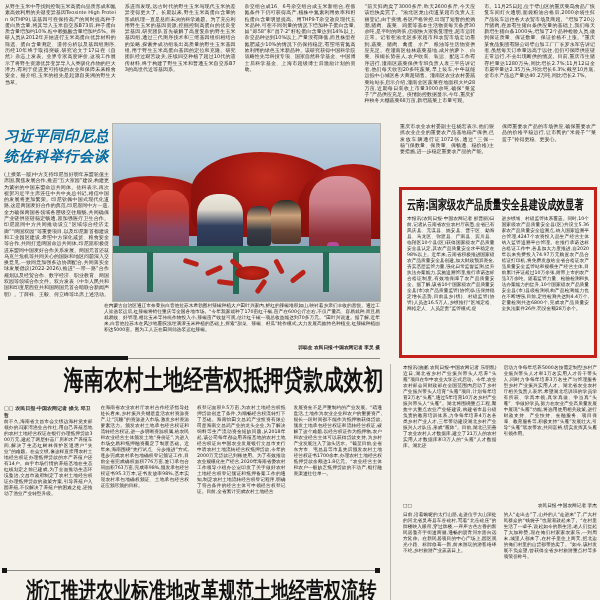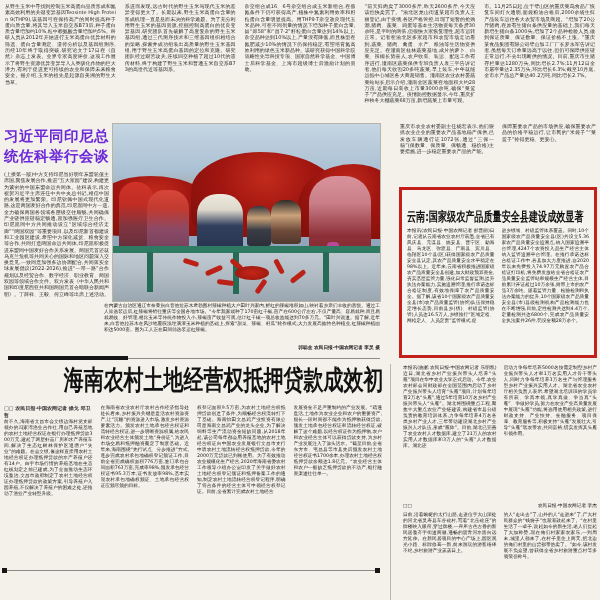--- a/index.html
+++ b/index.html
@@ -6,21 +6,21 @@
   #canvas{position:relative;width:600px;height:600px;background:#f3f1ea;overflow:hidden;
           font-family:"DejaVu Sans",sans-serif;color:#262626;}
   .abs{position:absolute;}
   .micro{font-size:5px;line-height:6.3px;text-align:justify;color:#2c2c2c;overflow:hidden;
          word-break:break-all;}
   .micro2{font-size:4.7px;line-height:6px;text-align:justify;color:#222;overflow:hidden;word-break:break-all;}
   .cols{display:flex;gap:9px;}
   .cols>div{flex:1;}
   .squeeze{display:inline-block;white-space:nowrap;transform-origin:0 0;font-weight:bold;color:#111;}
   .serif{font-family:"DejaVu Serif",serif;}
-  .hl-red{color:#6d28d9;font-weight:bold;}
+  .hl-red{color:#0369a1;font-weight:bold;font-style:italic;}
   .divline{background:#8a8a86;height:1px;}
   .blackbar{background:#161616;}
   .vrule{background:#b9b7b0;width:1px;}
   .byline{font-size:5px;line-height:7px;color:#333;font-weight:bold;}
   .photo{background:linear-gradient(180deg,#c6d6e3 0%,#a9bfd2 28%,#97aec4 45%,#8fa6bd 60%);
          overflow:hidden;border:1px solid #b9b4aa;}
   .mound{position:absolute;background:radial-gradient(ellipse at 50% 30%,#c22b1c 0%,#a01510 45%,#7c0f0a 100%);}
   .pepper{position:absolute;background:#bb2117;border-radius:3px;}
 </style>
 </head>
@@ -76,21 +76,21 @@
     <div class="micro2" style="height:42px;">在内蒙古自治区通辽市奈曼旗白音他拉苏木希勃图村辣椒种植大户田叶兴家内,鲜红的辣椒堆积如山,映衬着乡亲们丰收的喜悦。通过工人筛选装运后,红辣椒将销往重庆等全国各地市场。“今年我家栽种了170亩红干椒,亩产在600公斤左右,不仅产量高、容易栽种,而且易栽易收、好管理,相比玉米等传统作物投入小,辣椒亩产收益可观,估计红干椒一项总收益能达到70多万元。”田叶兴说道。据了解,近年来,白音他拉苏木在风沙地覆膜浅埋滴灌玉米种植的基础上,探索“甜菜、辣椒、籽瓜”轮作模式,大力发展高效特色种植业,红辣椒种植面积达5000亩。图为工人正在田间筛选装运红辣椒。</div>
     <div class="micro2" style="text-align:right;font-weight:bold;">郭聪金 农民日报·中国农网记者 李昊 摄</div>
   </div>
 
   <div class="abs cols" style="left:400px;top:123px;width:196px;height:61px;gap:8px;">
     <div class="micro">重庆市农业农村委副主任杨宏表示,他们狠抓农业企业的重要农产品基地稳产保供,已发放车辆通行证1072张,通过“三保一稳”(保数量、保质量、保畅通、稳价格)主要措施,进一步稳定重要农产品的产能。</div>
     <div class="micro">保障重要农产品的市场供应,确保重要农产品的价格平稳运行,让市民的“米袋子”“菜篮子”拎得更稳、更安心。</div>
   </div>
 
   <div class="abs" style="left:399px;top:187px;width:198px;height:171px;border:3px solid #c3201c;background:#f6f4ee;box-sizing:border-box;padding:4px 5px;">
-    <div style="height:19px;overflow:hidden;margin-top:12px;">
+    <div style="height:19px;overflow:hidden;">
       <span class="squeeze" style="font-size:13px;transform:scaleX(0.70);line-height:17px;">云南:国家级农产品质量安全县建设成效显著</span>
     </div>
     <div class="cols" style="gap:7px;height:136px;margin-top:3px;">
       <div class="micro2">本报讯(农民日报·中国农网记者 郜晋丽)日前,记者从云南省农业农村厅获悉,全省已有凤庆县、元谋县、姚安县、晋宁区、勐海县、马龙区、弥渡县、广南县、宾川县、临翔区10个县(区)获得国家级农产品质量安全县认定,其农产品质量安全水平稳定在98%以上。近年来,云南省积极推进国家级农产品质量安全县创建,加大财政预算资金,夯实基层监管力量,强化日常监督监测,提升执法办案能力,实施追溯管理,推行承诺达标合格证制度,有效地保障了农产品质量安全。据了解,该省10个国家级农产品质量安全县(市)农产品质量监管(协管)队伍保持稳定增长态势,目前县乡(镇)、村级监管(协管)人员达16.5万人,乡镇推行“区域定格、网格定人、人员定责”监管模式,促</div>
       <div class="micro2">进乡镇域、村级监管体系覆盖。同时,10个国家级农产品质量安全县(区)共设立5.36家农产品质量安全追溯点,纳入国家追溯平台管理,4247个农资投入品生产经营主体纳入监管追溯平台管理。在推行承诺达标合格证工作中,各县加大力度推进,自2020年以来免费投入74.97万元购置农产品合格证打印机,将免费发放给全省合格证农产品质量安全监管站和规模生产经营主体,目前累计开证超过10万余张,附带上市的农产品3万余吨。随着监管力量、检验检测和执法办案能力的提升,10个国家级农产品质量安全县(市)县级检测机构产品检测能力也在不断增强,目前,定性检测共达到4.4万个,定量检测共达6800个,完成农产品质量安全执法案件26件,罚没金额28万余个。</div>
     </div>
   </div>
 
   <div class="abs blackbar" style="left:8px;top:356px;width:120px;height:4px;"></div>
   <div class="abs divline" style="left:128px;top:358px;width:252px;"></div>
@@ -127,14 +127,17 @@
     <div class="cols" style="gap:7px;height:66px;">
       <div class="micro2">日前,沿着蜿蜒的太行山路,走进位于大山深处的河北省灵寿县车谷砣村,写着“北岳砣庄”的牌楼映入眼帘,穿过牌楼,一座座古色古香的新民居整齐于街道两侧,通畅的沥青河水路向远方延伸。在新民居项目的中心广场上,园区观光小路、标牌修葺一新,前来游玩的游客络绎不绝,乡村旅游产业蒸蒸日上。</div>
       <div class="micro2">的人“走出去”了,山外的人“走进来”了,广大村民群众的“钱袋子”也渐渐鼓起来了。“在村里生活了一辈子,说起如今的新生活,老人们提起了大加称赞,现在俺们村家家农家乐,一到周末,城里人都来了,在村子里住上两天,把北边的俺们村里的山货都带热卖了。”如今,该村发展不负众望,曾获得全省乡村旅游重点村等多项荣誉称号。</div>
     </div>
   </div>
 
   <div class="abs blackbar" style="left:2px;top:568px;width:5px;height:5px;"></div>
   <div class="abs divline" style="left:7px;top:570px;width:368px;"></div>
   <div class="abs blackbar" style="left:375px;top:568px;width:5px;height:5px;"></div>
 
+  <div class="abs" style="left:26px;top:576px;width:356px;height:24px;overflow:hidden;">
+    <span class="squeeze serif" style="font-size:24px;transform:scaleX(0.73);line-height:30px;">浙江推进农业标准地改革规范土地经营权流转</span>
+  </div>
 
 </div>
 
 </body></html>

